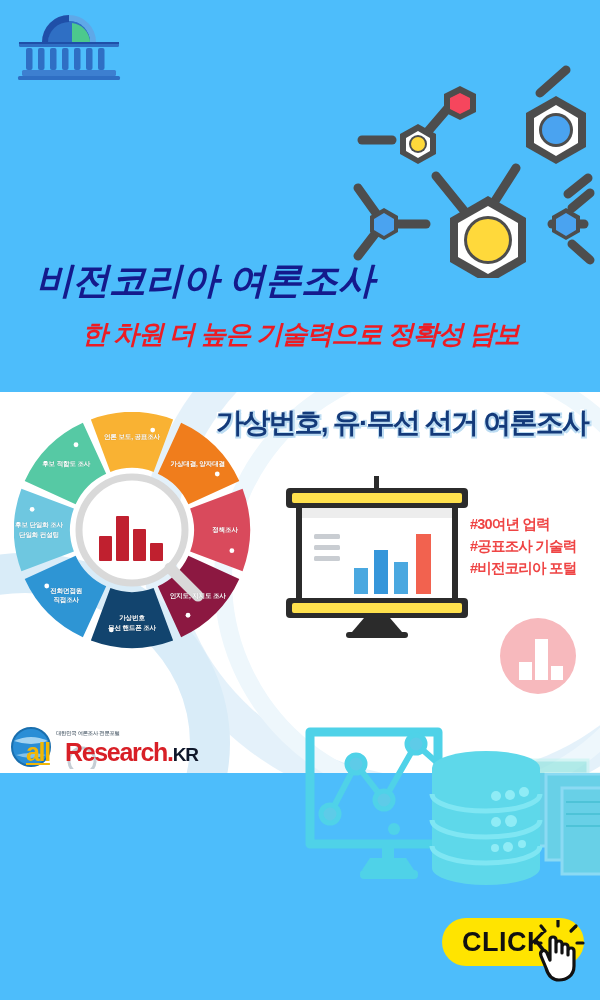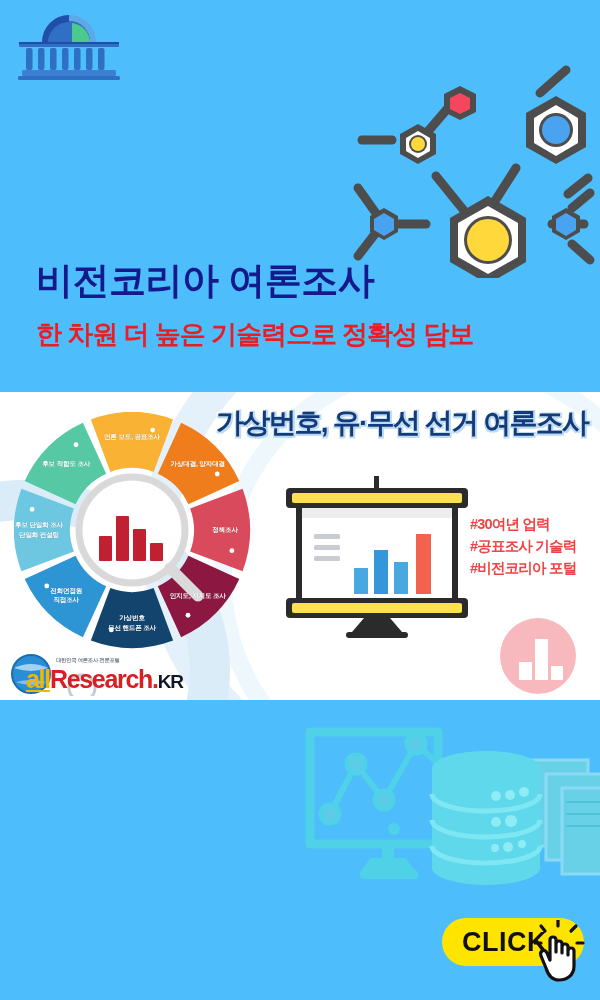--- a/index.html
+++ b/index.html
@@ -33,45 +33,47 @@
     width: 260px;
     height: 230px;
   }
 
   
   #headline-block {
     position: absolute;
     left: 0;
     top: 258px;
     width: 519px;
+    font-style: italic;
   }
   #main-title {
     margin: 0 0 4px 36px;
     font-size: 37px;
     line-height: 1.22;
     font-weight: 700;
     color: #141a8c;
     letter-spacing: -0.5px;
   }
   #sub-title {
     margin: 16px 0 0 36px;
     font-size: 26px;
     line-height: 1.2;
     font-weight: 700;
     color: #ec1c24;
     letter-spacing: -1px;
+    text-align: right;
   }
 
   
   #promo-banner {
     position: absolute;
     left: 0;
     top: 392px;
     width: 600px;
-    height: 308px;
+    height: 381px;
     background: #ffffff;
     overflow: hidden;
   }
   .swoosh {
     position: absolute;
     border-radius: 50%;
     pointer-events: none;
   }
   .sw1 {
     width: 520px; height: 470px;
@@ -185,21 +187,21 @@
     position: absolute;
     left: 26px;
     bottom: 8px;
     font-size: 25px;
     font-weight: 800;
     letter-spacing: -1.3px;
     white-space: nowrap;
     line-height: 1;
   }
   #logo-wordmark .w-all { color: #f2b705; text-decoration: underline; }
-  #logo-wordmark .w-research { color: #d81f26; }
+  #logo-wordmark .w-research { color: #d81f26; padding-left: 15px; }
   #logo-wordmark .w-dot { color: #d81f26; }
   #logo-wordmark .w-kr { color: #0f172a; font-size: 19px; }
 
   
   #data-artwork {
     position: absolute;
     right: 0;
     top: 718px;
     width: 310px;
     height: 182px;

